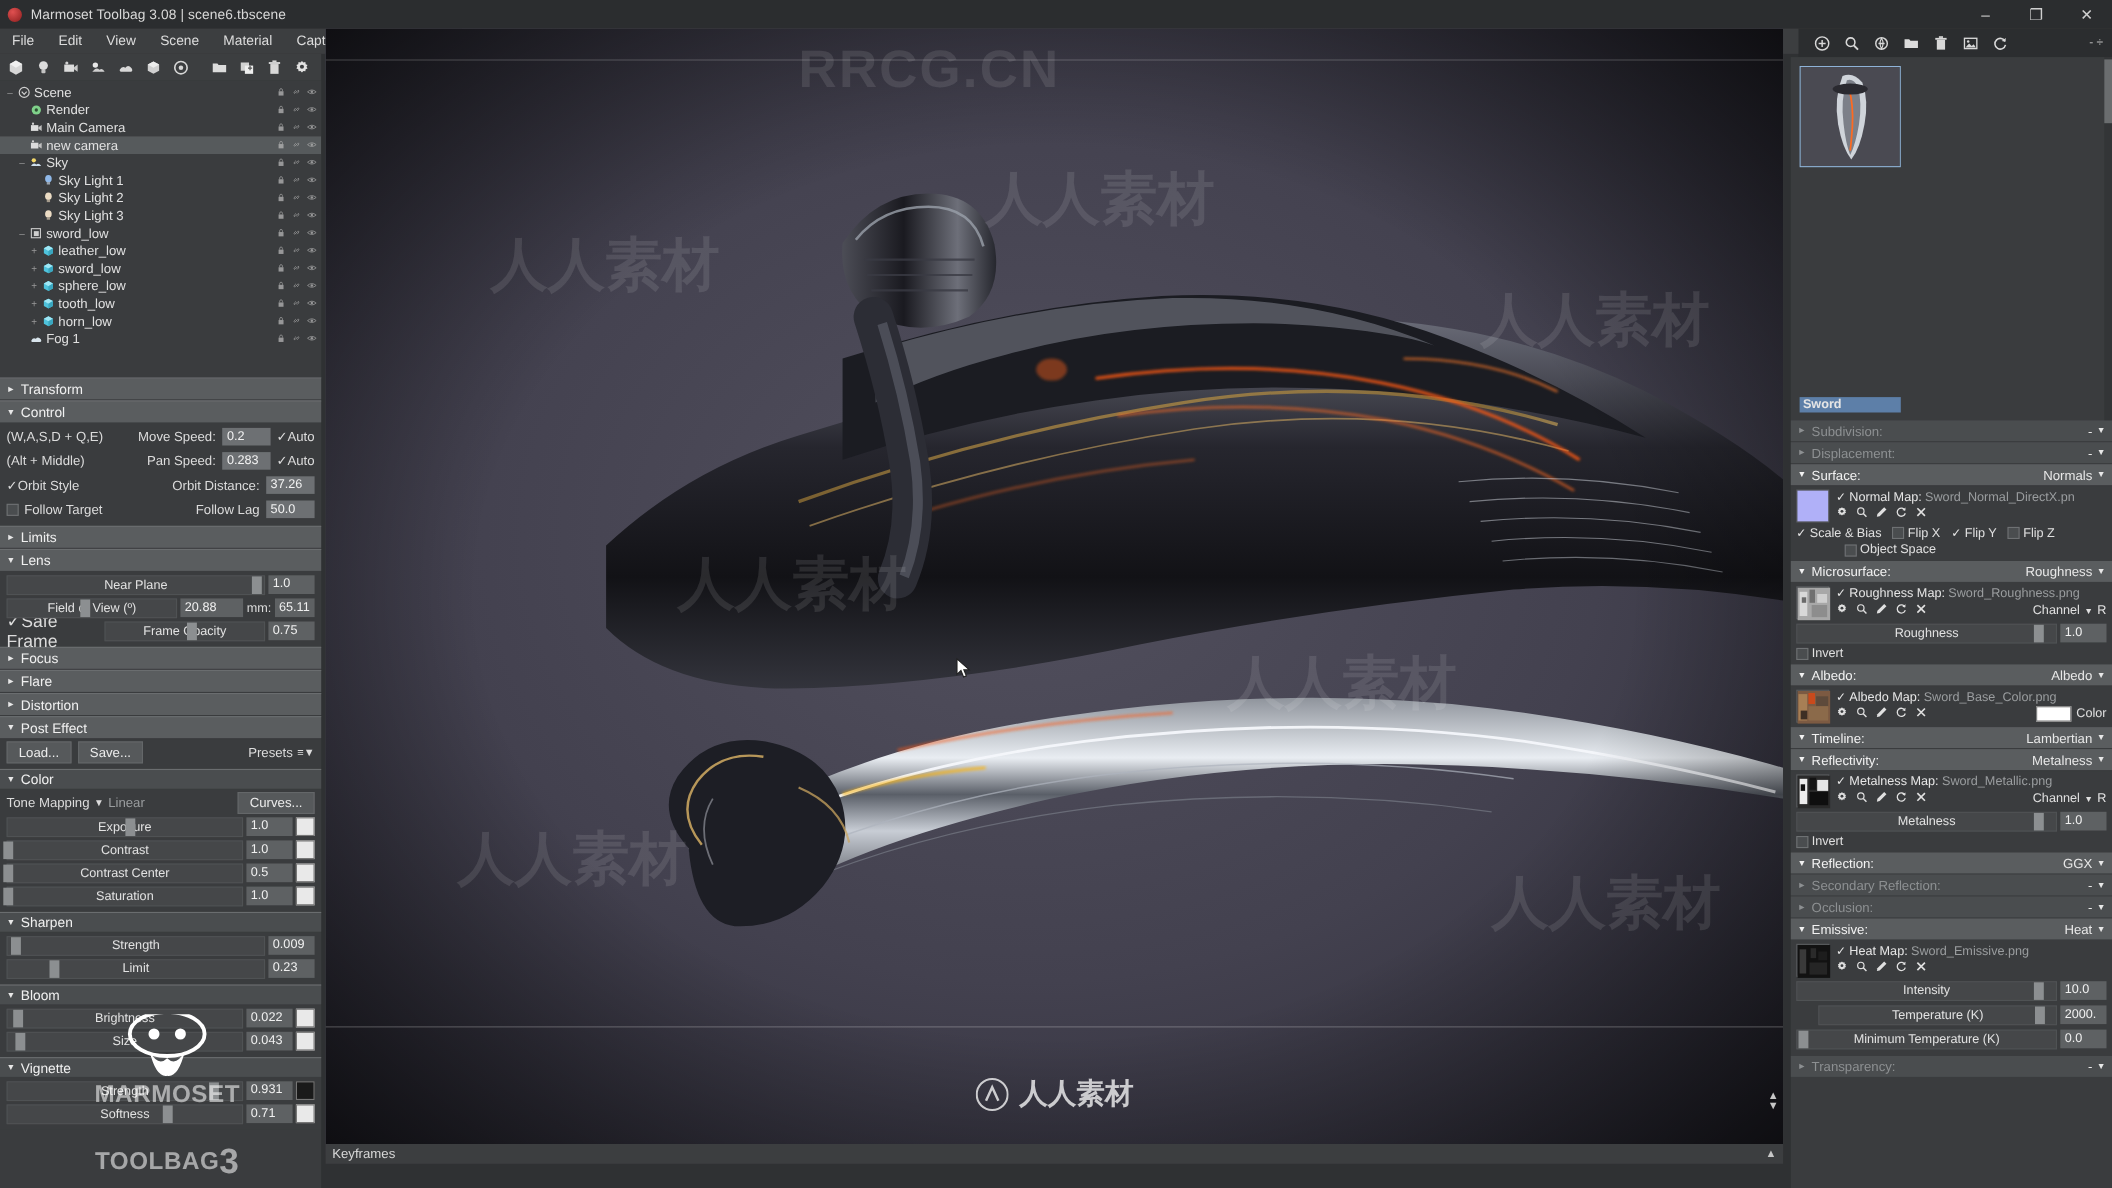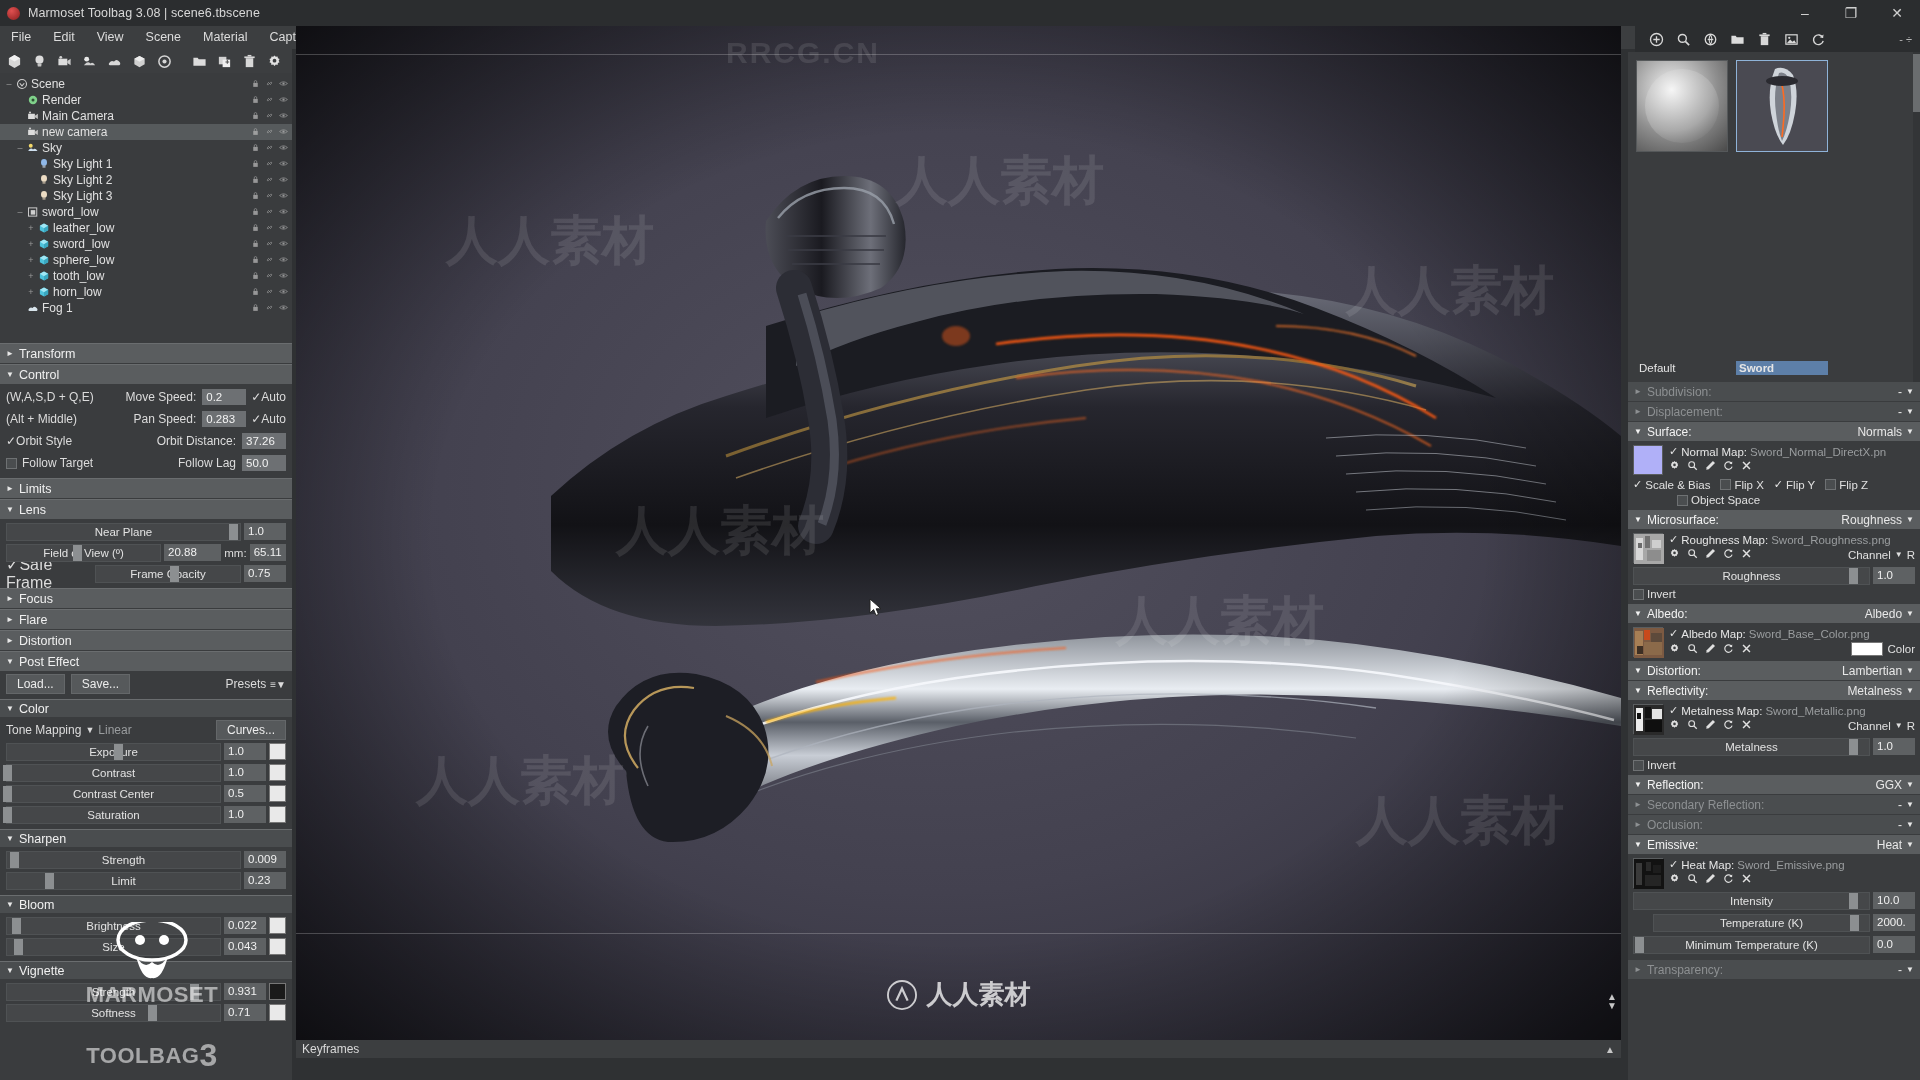--- a/index.html
+++ b/index.html
@@ -426,21 +426,21 @@
         <radialGradient id="vig" cx="50%" cy="50%" r="72%">
           <stop offset="55%" stop-color="#000" stop-opacity="0"></stop>
           <stop offset="100%" stop-color="#000" stop-opacity=".72"></stop>
         </radialGradient>
         <rect width="1325" height="1024" fill="url(#vig)"></rect>
       </svg>
     </div>
 
     <div class="vp-frame"></div>
 
-    <div class="wm" style="left:430px; top:10px; font-size:30px; letter-spacing:2px;">RRCG.CN</div>
+    <div class="wm" style="left:430px; top:10px; font-size:48px; letter-spacing:2px;">RRCG.CN</div>
     <div class="wm" style="left:150px; top:180px; font-size:52px;">人人素材</div>
     <div class="wm" style="left:600px; top:120px; font-size:52px;">人人素材</div>
     <div class="wm" style="left:1050px;top:230px; font-size:52px;">人人素材</div>
     <div class="wm" style="left:320px; top:470px; font-size:52px;">人人素材</div>
     <div class="wm" style="left:820px; top:560px; font-size:52px;">人人素材</div>
     <div class="wm" style="left:120px; top:720px; font-size:52px;">人人素材</div>
     <div class="wm" style="left:1060px;top:760px; font-size:52px;">人人素材</div>
 
     <div style="position:absolute;left:50%;bottom:38px;transform:translateX(-50%);display:flex;align-items:center;gap:10px;opacity:.75;">
       <svg width="30" height="30" viewBox="0 0 32 32">
@@ -1072,29 +1072,20 @@
       </svg>
       <div style="font-size:22px;line-height:21px;letter-spacing:.5px;">MARMOSET</div>
       <div style="font-size:22px;line-height:21px;letter-spacing:.5px;position:relative;margin-top:40px;">
         <span>TOOLBAG</span><span style="font-size:32px;vertical-align:-3px;">3</span>
       </div>
     </div>
   </div>
 
   <div class="rightpanel">
     <div class="mat-preview">
-      <div class="mat-thumb">
-        <div class="img" style="background:radial-gradient(circle at 38% 30%, #f2f2f2, #8e8e8e 55%, #4a4a4a 100%);
-                    border-radius:0;">
-          <div style="width:100%;height:100%;display:flex;align-items:center;justify-content:center;">
-            <div style="width:74px;height:74px;border-radius:50%;background:radial-gradient(circle at 36% 28%, #f6f6f6, #a9a9a9 58%, #555 100%);"></div>
-          </div>
-        </div>
-        <div class="cap">Default</div>
-      </div>
       <div class="mat-thumb sel">
         <div class="img" style="overflow:hidden;">
           <svg width="90" height="90" viewBox="0 0 90 90">
             <rect width="90" height="90" fill="#4a4a52"></rect>
             <path d="M38 8 Q48 4 56 14 Q62 30 58 52 Q54 74 46 84 Q38 74 34 52 Q30 28 38 8 Z" fill="#cfd4da"></path>
             <path d="M42 12 Q48 10 52 18 Q56 32 53 52 Q50 70 45 80 Q41 70 39 52 Q36 30 42 12 Z" fill="#7c8089"></path>
             <path d="M44 20 Q48 34 47 54 Q46 68 45 76" stroke="#ff6a20" stroke-width="1.6" fill="none"></path>
             <ellipse cx="45" cy="20" rx="16" ry="5" fill="#2a2a30"></ellipse>
           </svg>
         </div>
@@ -1310,21 +1301,21 @@
                   <span style="width:32px;height:14px;background:#ffffff;border:1px solid #777;"></span>
                   <span style="font-size:11.5px;color:#e0e0e0;">Color</span>
                 </span>
               </div>
             </div>
           </div>
         </div>
         <div class="msec">
           <span class="left">
             <span style="font-size:8px;">▼</span>
-            <span>Distortion:</span>
+            <span>Timeline:</span>
           </span>
           <span class="right">
             <span>Lambertian</span>
             <span style="font-size:8px;">▼</span>
           </span>
         </div>
         <div class="msec">
           <span class="left">
             <span style="font-size:8px;">▼</span>
             <span>Reflectivity:</span>

